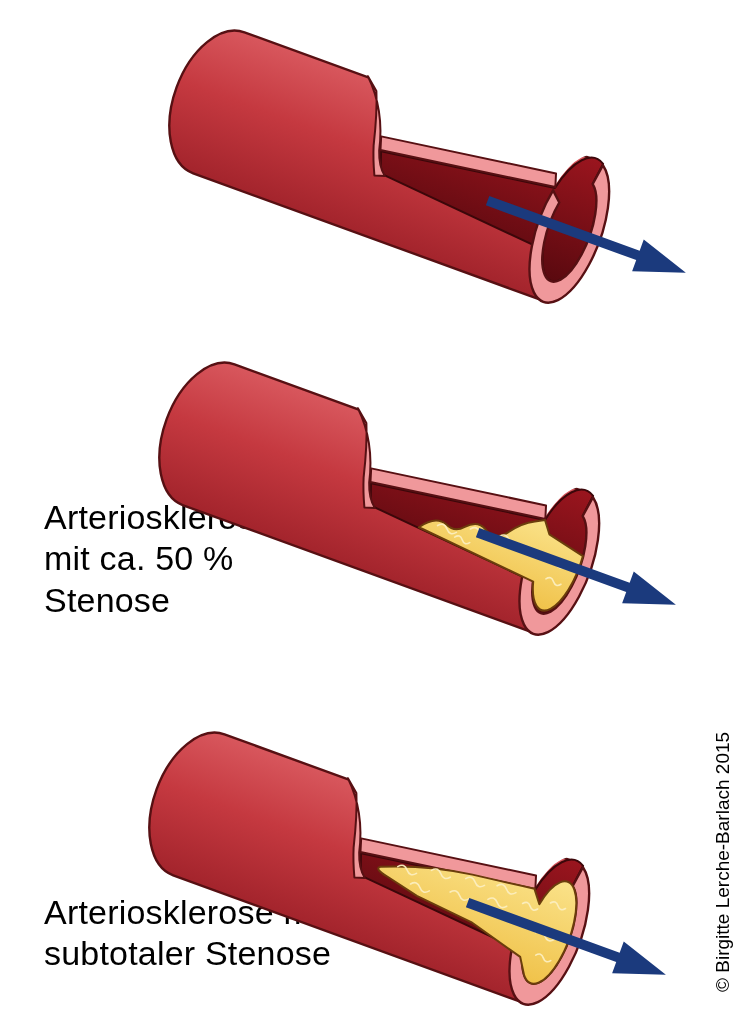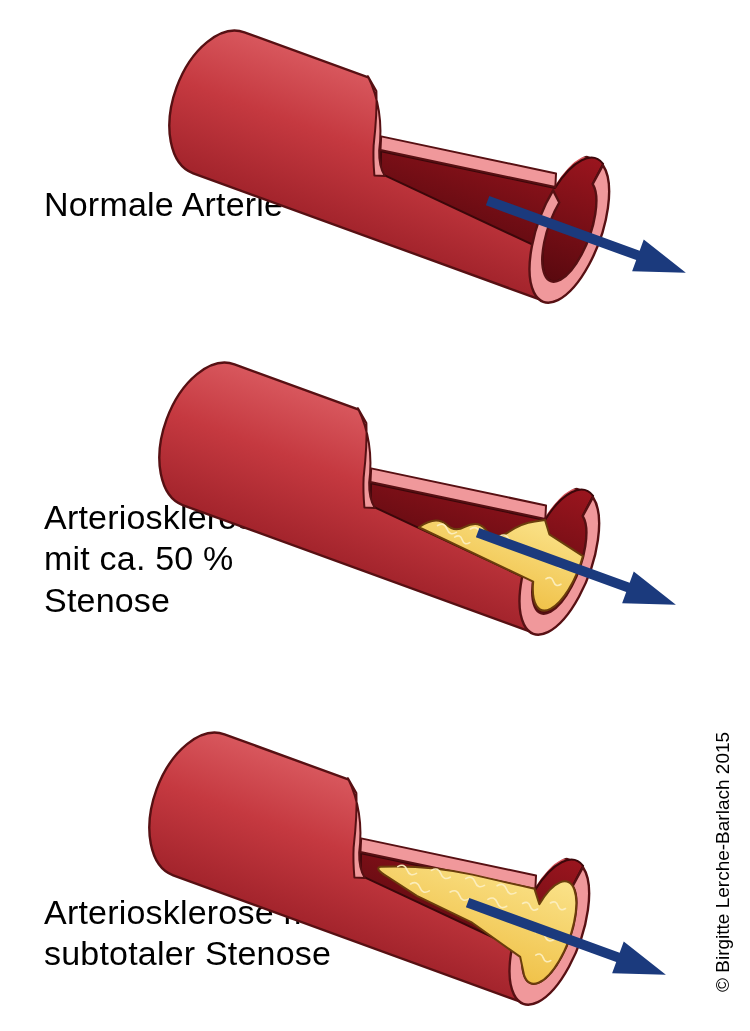--- a/index.html
+++ b/index.html
@@ -26,21 +26,20 @@
     transform:rotate(-90deg);transform-origin:0 0;
     white-space:nowrap;font-size:19px;color:var(--text-black,#000);
   }
   path{stroke-linejoin:round;stroke-linecap:round;}
 </style>
 </head>
 <body>
 
 <div class="canvas">
 
-  <div class="figure-label" id="label-0">Normale Arterie</div>
 
   <svg class="artery-svg" id="artery-svg-0" width="660" height="380" viewBox="0 0 660 380">
     <defs>
       <linearGradient id="a1body" x1="0" y1="0" x2="0" y2="1">
         <stop offset="0" stop-color="#D8575D"></stop>
           <stop offset="0.45" stop-color="#C53940"></stop>
           <stop offset="1" stop-color="#A3242C"></stop>
       </linearGradient>
       <linearGradient id="a1lumen" x1="0" y1="0" x2="0" y2="1">
         <stop offset="0" stop-color="#9A151E"></stop>

